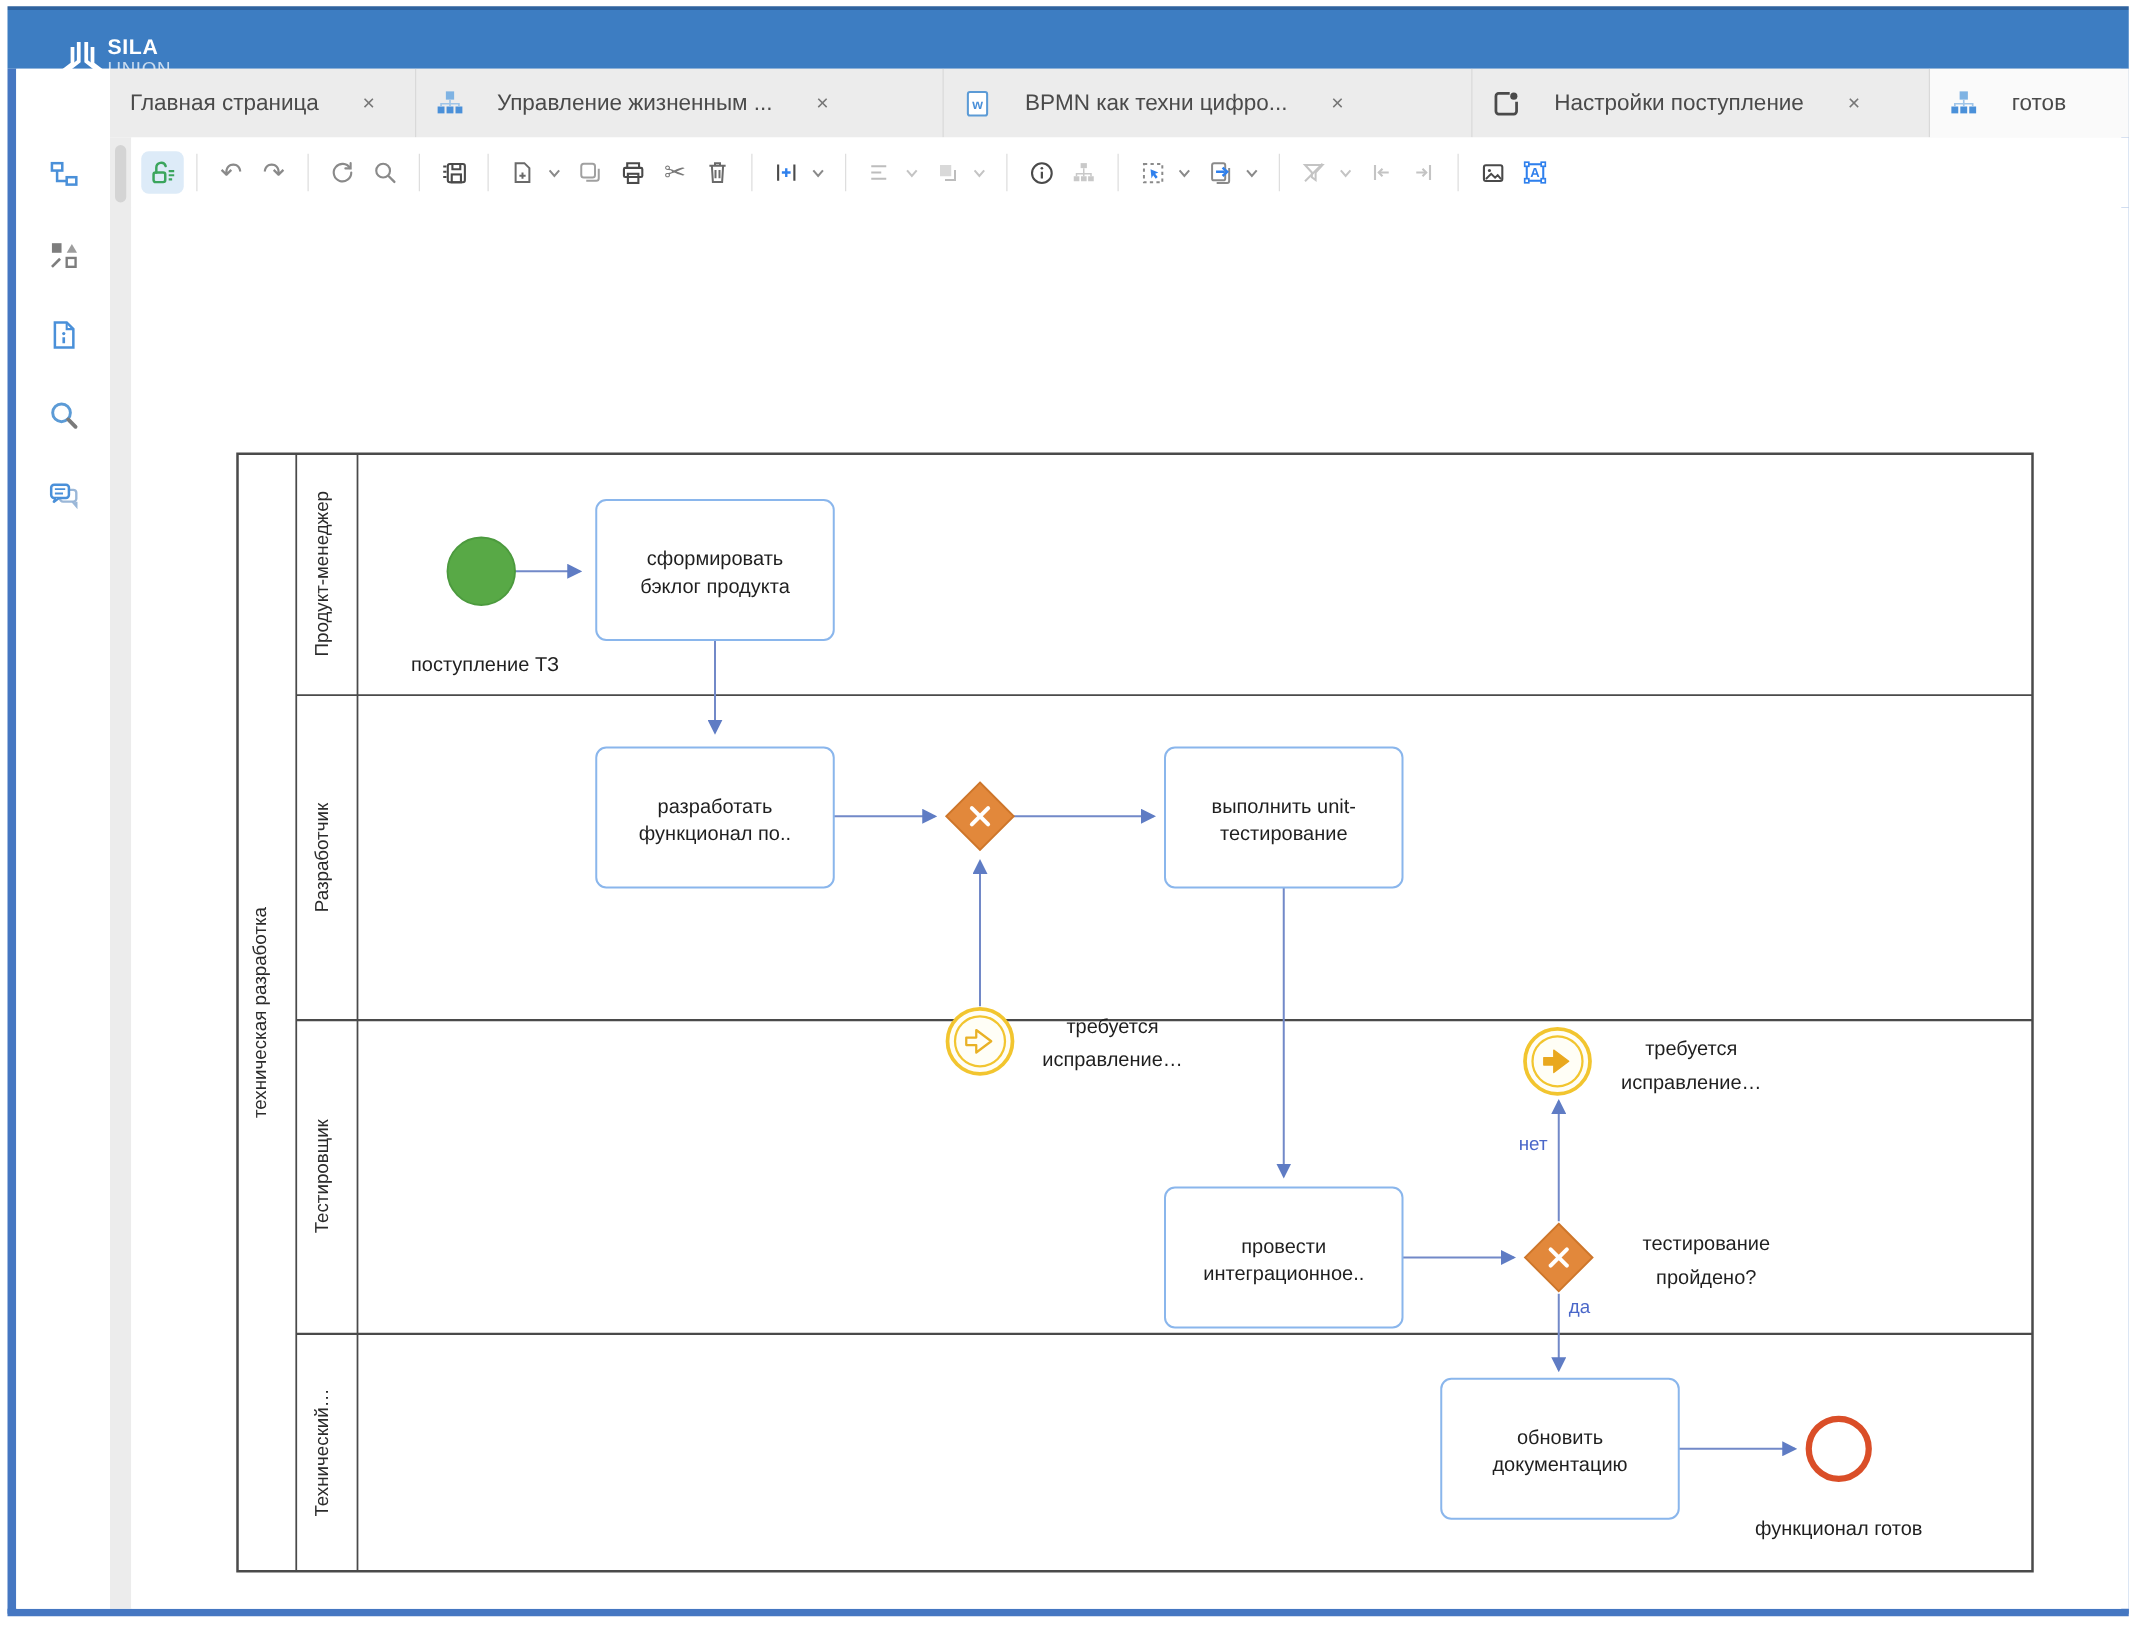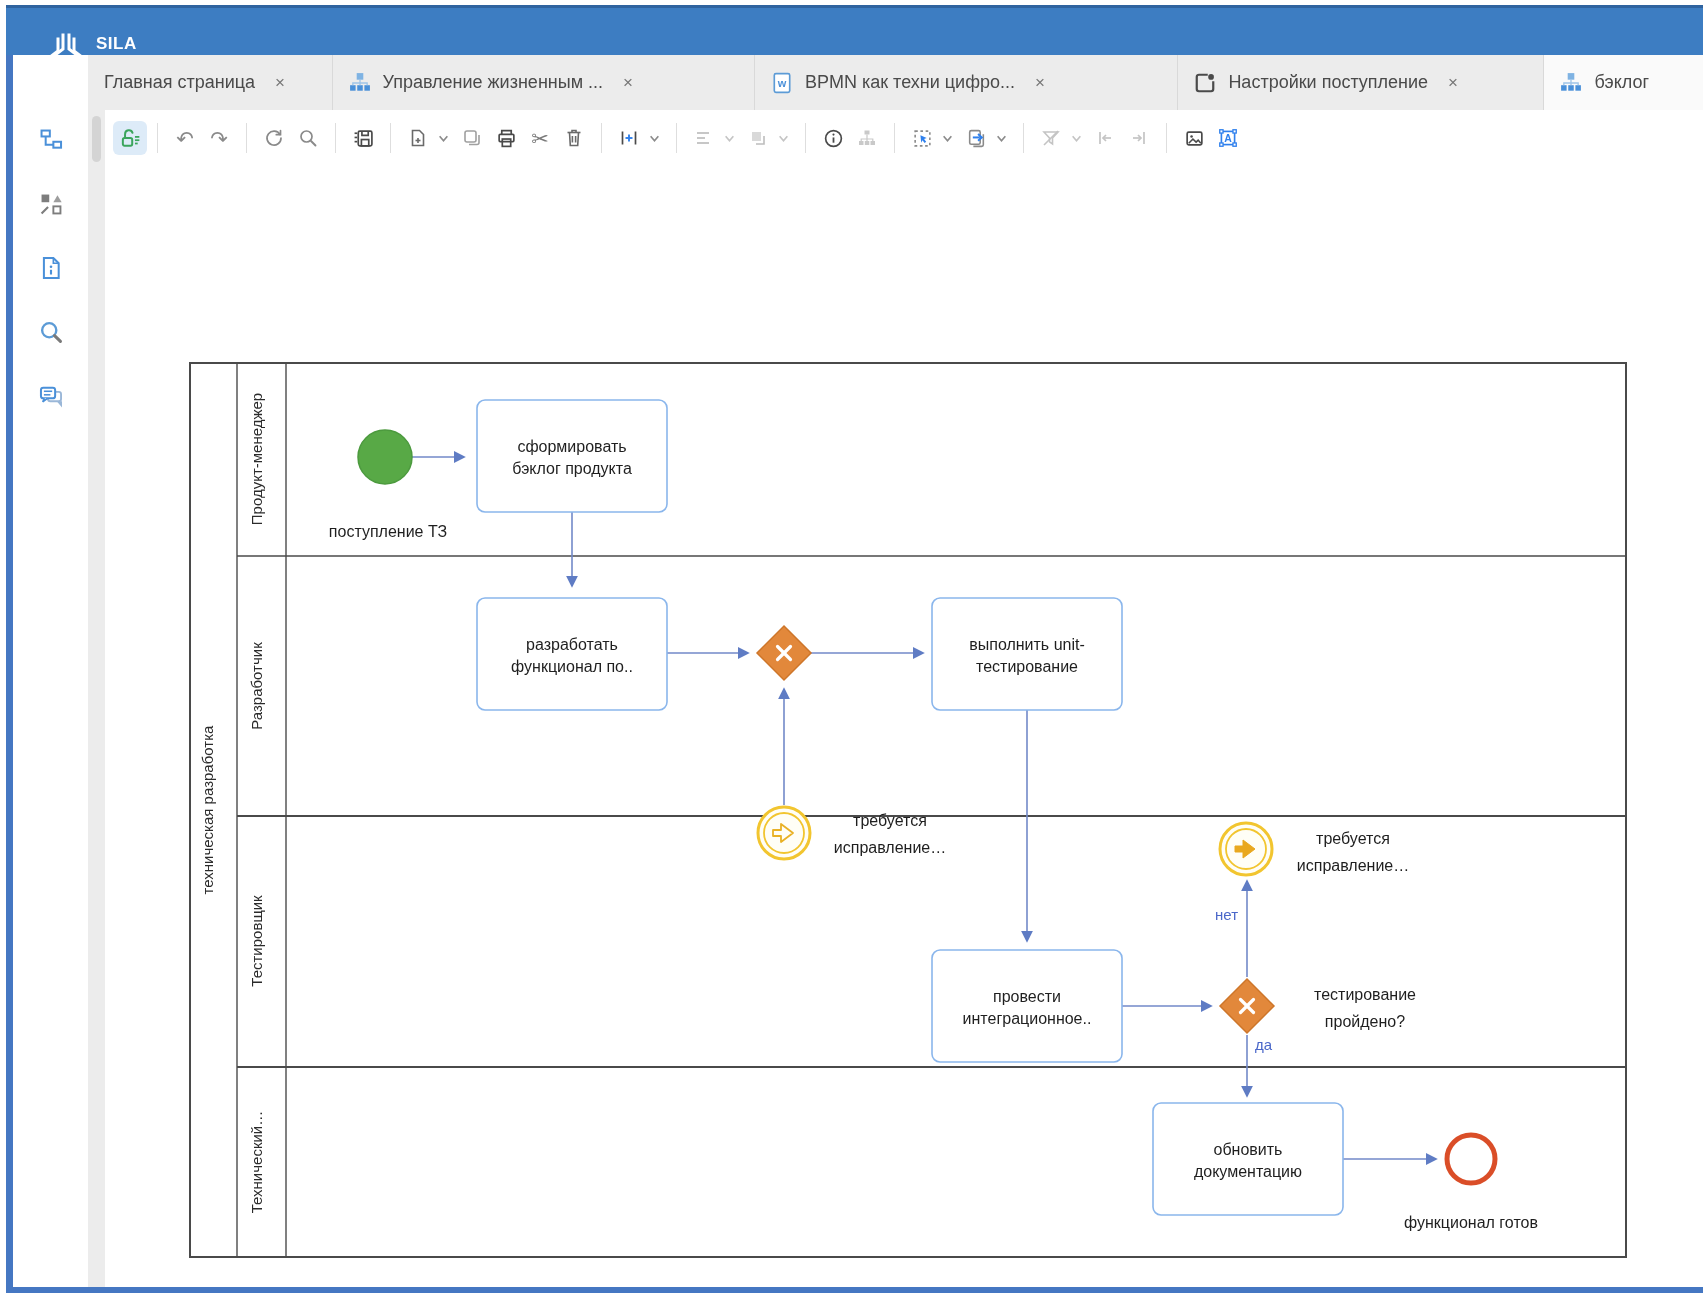--- a/index.html
+++ b/index.html
@@ -5,33 +5,33 @@
   html,body{margin:0;padding:0;background:#fff;}
   body{width:1708px;height:1304px;position:relative;font-family:"Liberation Sans",sans-serif;overflow:hidden;}
   .abs{position:absolute;}
   
   .top-edge{left:6px;top:5px;width:1697px;height:3px;background:#2F639F;}
   .header{left:6px;top:8px;width:1697px;height:47px;background:#3D7DC2;display:flex;align-items:center;}
   .left-edge{left:6px;top:55px;width:7px;height:1236px;background:#4577C2;}
   .right-edge{left:1697px;top:55px;width:6px;height:1236px;background:#4577C2;}
   .bottom-edge{left:6px;top:1287px;width:1697px;height:6px;background:#4577C2;}
   
-  .logo{display:flex;align-items:flex-end;gap:10px;margin-left:40px;margin-top:35px;}
+  .logo{display:flex;align-items:flex-start;margin-left:40px;margin-top:35px;}
   .logo-text{color:#fff;line-height:1;}
   .logo-text .t1{font-weight:bold;font-size:17px;letter-spacing:.5px;}
   .logo-text .t2{font-size:15px;color:rgba(255,255,255,.72);letter-spacing:.5px;margin-top:2px;}
   
   .sidebar{left:13px;top:55px;width:75px;height:1232px;background:#fff;display:flex;flex-direction:column;align-items:center;gap:34px;padding-top:70px;box-sizing:border-box;}
   .side-btn{width:30px;height:30px;display:flex;align-items:center;justify-content:center;cursor:pointer;}
   
   .gutter{left:88px;top:110px;width:17px;height:1177px;background:#ECECEC;}
   .gutter-thumb{left:92px;top:116px;width:9px;height:46px;background:#D4D4D4;border-radius:5px;}
   
   .tabbar{left:88px;top:55px;width:1615px;height:55px;background:#ECECEC;display:flex;overflow:hidden;}
-  .tab{height:55px;display:flex;align-items:center;box-sizing:border-box;border-right:1px solid #D9D9D9;padding:0 16px;gap:12px;cursor:pointer;}
+  .tab{height:55px;display:flex;align-items:center;box-sizing:border-box;border-right:1px solid #D9D9D9;padding:0 16px;gap:27px;cursor:pointer;}
   .tab-label{font-size:18px;color:#4A4A4A;white-space:nowrap;}
   .tab-close{font-size:17px;color:#777;margin-left:8px;cursor:pointer;}
   .tab.active{background:#FAFAFA;border-right:none;}
   
   .toolbar{left:105px;top:110px;width:1598px;height:56px;background:#fff;display:flex;align-items:center;padding-left:8px;box-sizing:border-box;overflow:hidden;}
   .tb-btn{width:34px;height:34px;display:flex;align-items:center;justify-content:center;border-radius:6px;flex:0 0 auto;cursor:pointer;}
   .tb-btn.active-green{background:#DDEBF8;}
   .tb-sep{width:1px;height:30px;background:#DEDEDE;margin:0 10px;flex:0 0 auto;}
   .tb-chev{width:16px;height:34px;display:flex;align-items:center;justify-content:center;flex:0 0 auto;margin-right:4px;cursor:pointer;}
   .tb-uni{font-size:21px;color:#8A8A8A;line-height:1;}
@@ -140,21 +140,21 @@
     <span class="tab-close">×</span>
   </div>
   <div class="tab active" style="width:160px">
     <svg width="22" height="22" viewBox="0 0 20 20">
         <rect x="7" y="1" width="6" height="6" fill="#7FB3E3"></rect>
         <rect x="1" y="12" width="5" height="5" fill="#4A90D9"></rect>
         <rect x="7.5" y="12" width="5" height="5" fill="#4A90D9"></rect>
         <rect x="14" y="12" width="5" height="5" fill="#4A90D9"></rect>
         <path d="M10 7 v3 M3.5 12 v-2 h13 v2 M10 10 v2" stroke="#9ec4e8" fill="none" stroke-width="1.2"></path>
       </svg>
-    <span class="tab-label">бэклог</span>
+    <span class="tab-label">готов</span>
   </div>
 </div>
 
 <div class="abs gutter"></div>
 <div class="abs gutter-thumb"></div>
 
 <div class="abs toolbar">
   <div class="tb-btn active-green">
     <svg width="22" height="22" viewBox="0 0 20 20">
         <path d="M5.5 10 V6.5 a3.5 3.5 0 0 1 6.8 -1.2" fill="none" stroke="#3BA55D" stroke-width="1.8" stroke-linecap="round"></path>

